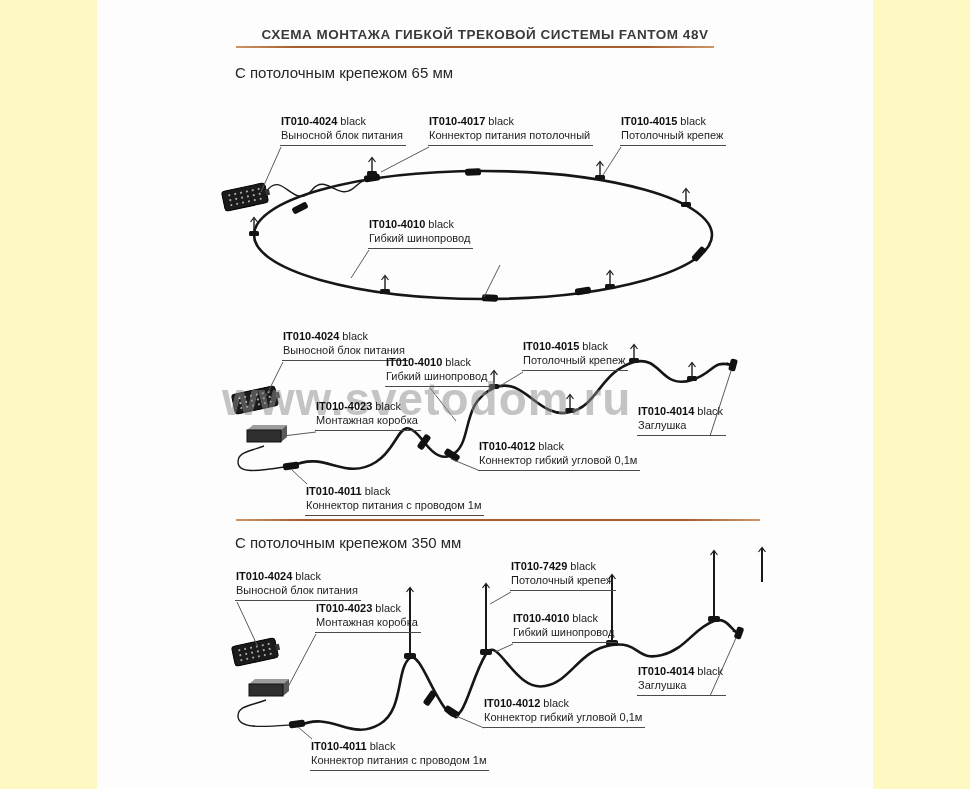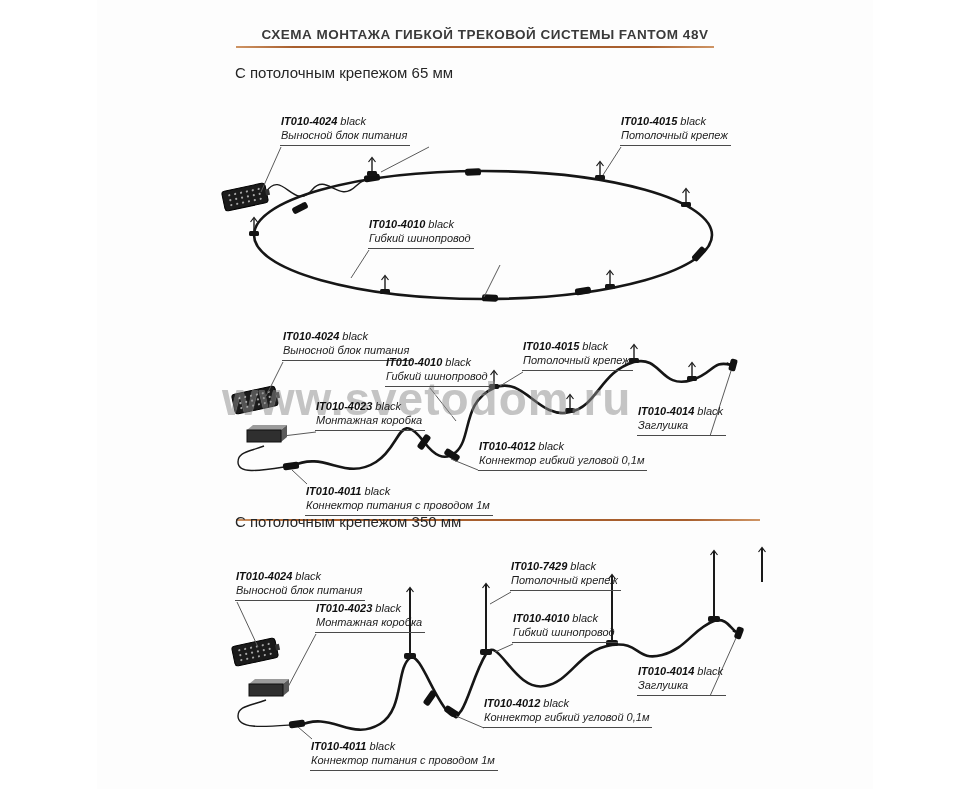--- a/index.html
+++ b/index.html
@@ -1,40 +1,40 @@
 <!DOCTYPE html>
 <html><head>
 <meta charset="utf-8">
 <style>
   * { margin:0; padding:0; box-sizing:border-box; }
   html,body { background:#ececec; font-family:"Liberation Sans", sans-serif; }
-  .page { position:relative; width:970px; height:789px; background:#ffffff; overflow:hidden; margin:0 auto; }
+  .page { position:relative; width:970px; height:789px; background:#fef9c3; overflow:hidden; margin:0 auto; }
   .panel { position:absolute; left:97px; top:0; width:776px; height:789px; background:#fdfdfd; }
   .page-title { position:absolute; left:0; right:0; top:27px; text-align:center; font-size:13.5px; font-weight:bold; letter-spacing:.5px; color:#3a3a3a; z-index:3; }
   .rule { position:absolute; height:2px; background:linear-gradient(90deg,#cf9565,#a85f2e 12%,#a85f2e 86%,#cf9565); z-index:3; }
   .section-heading { position:absolute; font-size:15px; color:#262626; z-index:3; }
-  .label { position:absolute; z-index:3; white-space:nowrap; font-size:11px; line-height:14px; color:#222; border-bottom:1px solid #4a4a4a; padding:0 3px 3px 1px;font-style:italic; }
+  .label { position:absolute; z-index:3; white-space:nowrap; font-size:11px; line-height:14px; color:#222; border-bottom:1px solid #4a4a4a; padding:0 3px 3px 1px; }
   .label .code { font-weight:bold; color:#0f0f0f; }
   .label .variant { font-weight:normal; color:#222; }
   .label .desc { color:#1c1c1c; }
   .watermark { position:absolute; left:222px; top:356px; font-size:46px; font-weight:bold; letter-spacing:1px; color:#8d8d8d; opacity:.5; z-index:2; text-shadow:0 1px 1px #fff; pointer-events:none;margin-top:16px; }
   svg.diagram { position:absolute; left:0; top:0; z-index:1; }
 </style>
 </head>
 <body>
 
 <div class="page">
   <div class="panel"></div>
 
   <div class="page-title">СХЕМА МОНТАЖА ГИБКОЙ ТРЕКОВОЙ СИСТЕМЫ FANTOM 48V</div>
   <div class="rule" style="left:236px;top:46px;width:478px;"></div>
 
   <div class="section-heading" style="left:235px;top:64px;">С потолочным крепежом 65 мм</div>
   <div class="rule" style="left:236px;top:519px;width:524px;"></div>
-  <div class="section-heading" style="left:235px;top:513px;">С потолочным крепежом 350 мм</div>
+  <div class="section-heading" style="left:235px;top:534px;">С потолочным крепежом 350 мм</div>
 
   <div class="watermark">www.svetodom.ru</div>
 
   <svg class="diagram" width="970" height="789" viewBox="0 0 970 789">
     <defs>
       <g id="psu">
         <rect x="-22" y="-10" width="44" height="20" rx="3" fill="#1b1b1b" stroke="#000"></rect>
         <rect x="21" y="-3" width="4" height="6" fill="#333"></rect>
         <g fill="#a6a6a6">
           <circle cx="-15" cy="-5" r="1.1"></circle>
@@ -194,20 +194,24 @@
         <line x1="484" y1="728" x2="456" y2="716"></line>
         <line x1="312" y1="739" x2="298" y2="727"></line>
       </g>
     </g>
   </svg>
 
   <div class="label" style="left:280px;top:114px;">
     <div class="code"><span>IT010-4024</span> <span class="variant">black</span></div>
     <div class="desc">Выносной блок питания</div>
   </div>
+  <div class="label" style="left:428px;top:114px;">
+    <div class="code"><span>IT010-4017</span> <span class="variant">black</span></div>
+    <div class="desc">Коннектор питания потолочный</div>
+  </div>
   <div class="label" style="left:620px;top:114px;">
     <div class="code"><span>IT010-4015</span> <span class="variant">black</span></div>
     <div class="desc">Потолочный крепеж</div>
   </div>
   <div class="label" style="left:368px;top:217px;">
     <div class="code"><span>IT010-4010</span> <span class="variant">black</span></div>
     <div class="desc">Гибкий шинопровод</div>
   </div>
 
   <div class="label" style="left:282px;top:329px;">

